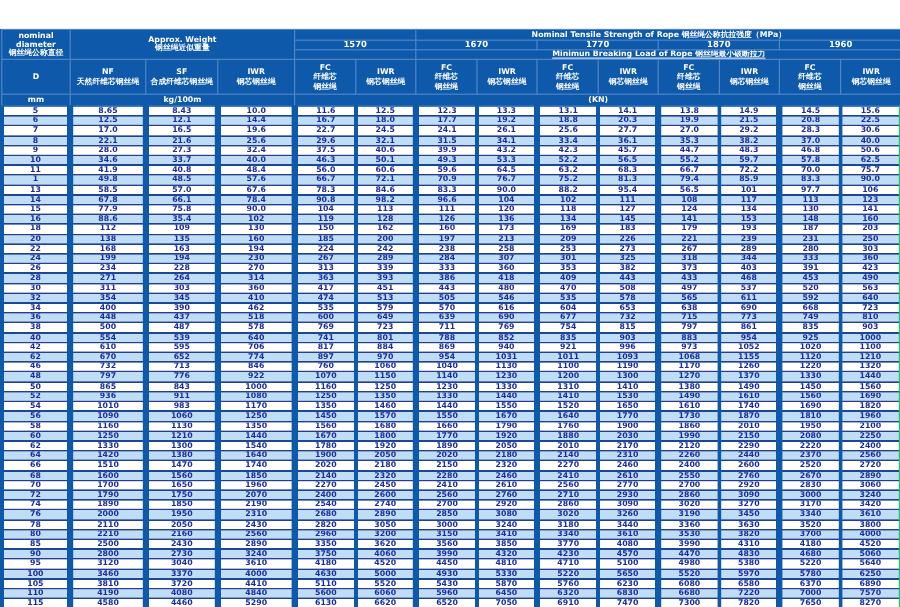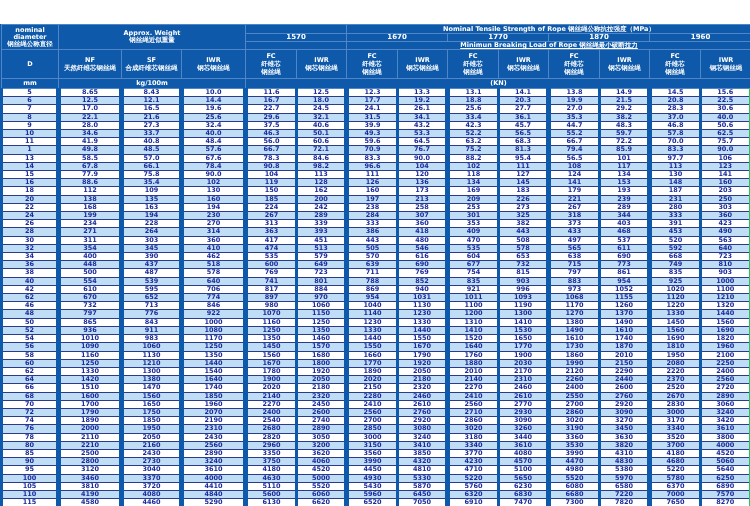--- a/index.html
+++ b/index.html
@@ -573,21 +573,21 @@
           <td>1068</td>
           <td class="gb">1155</td>
           <td>1120</td>
           <td class="last">1210</td>
         </tr>
         <tr>
           <td class="gb first">46</td>
           <td class="gb">732</td>
           <td class="gb">713</td>
           <td class="gb">846</td>
-          <td>980</td>
+          <td>760</td>
           <td class="gb">1060</td>
           <td>1040</td>
           <td class="gb">1130</td>
           <td>1100</td>
           <td class="gb">1190</td>
           <td>1170</td>
           <td class="gb">1260</td>
           <td>1220</td>
           <td class="last">1320</td>
         </tr>

